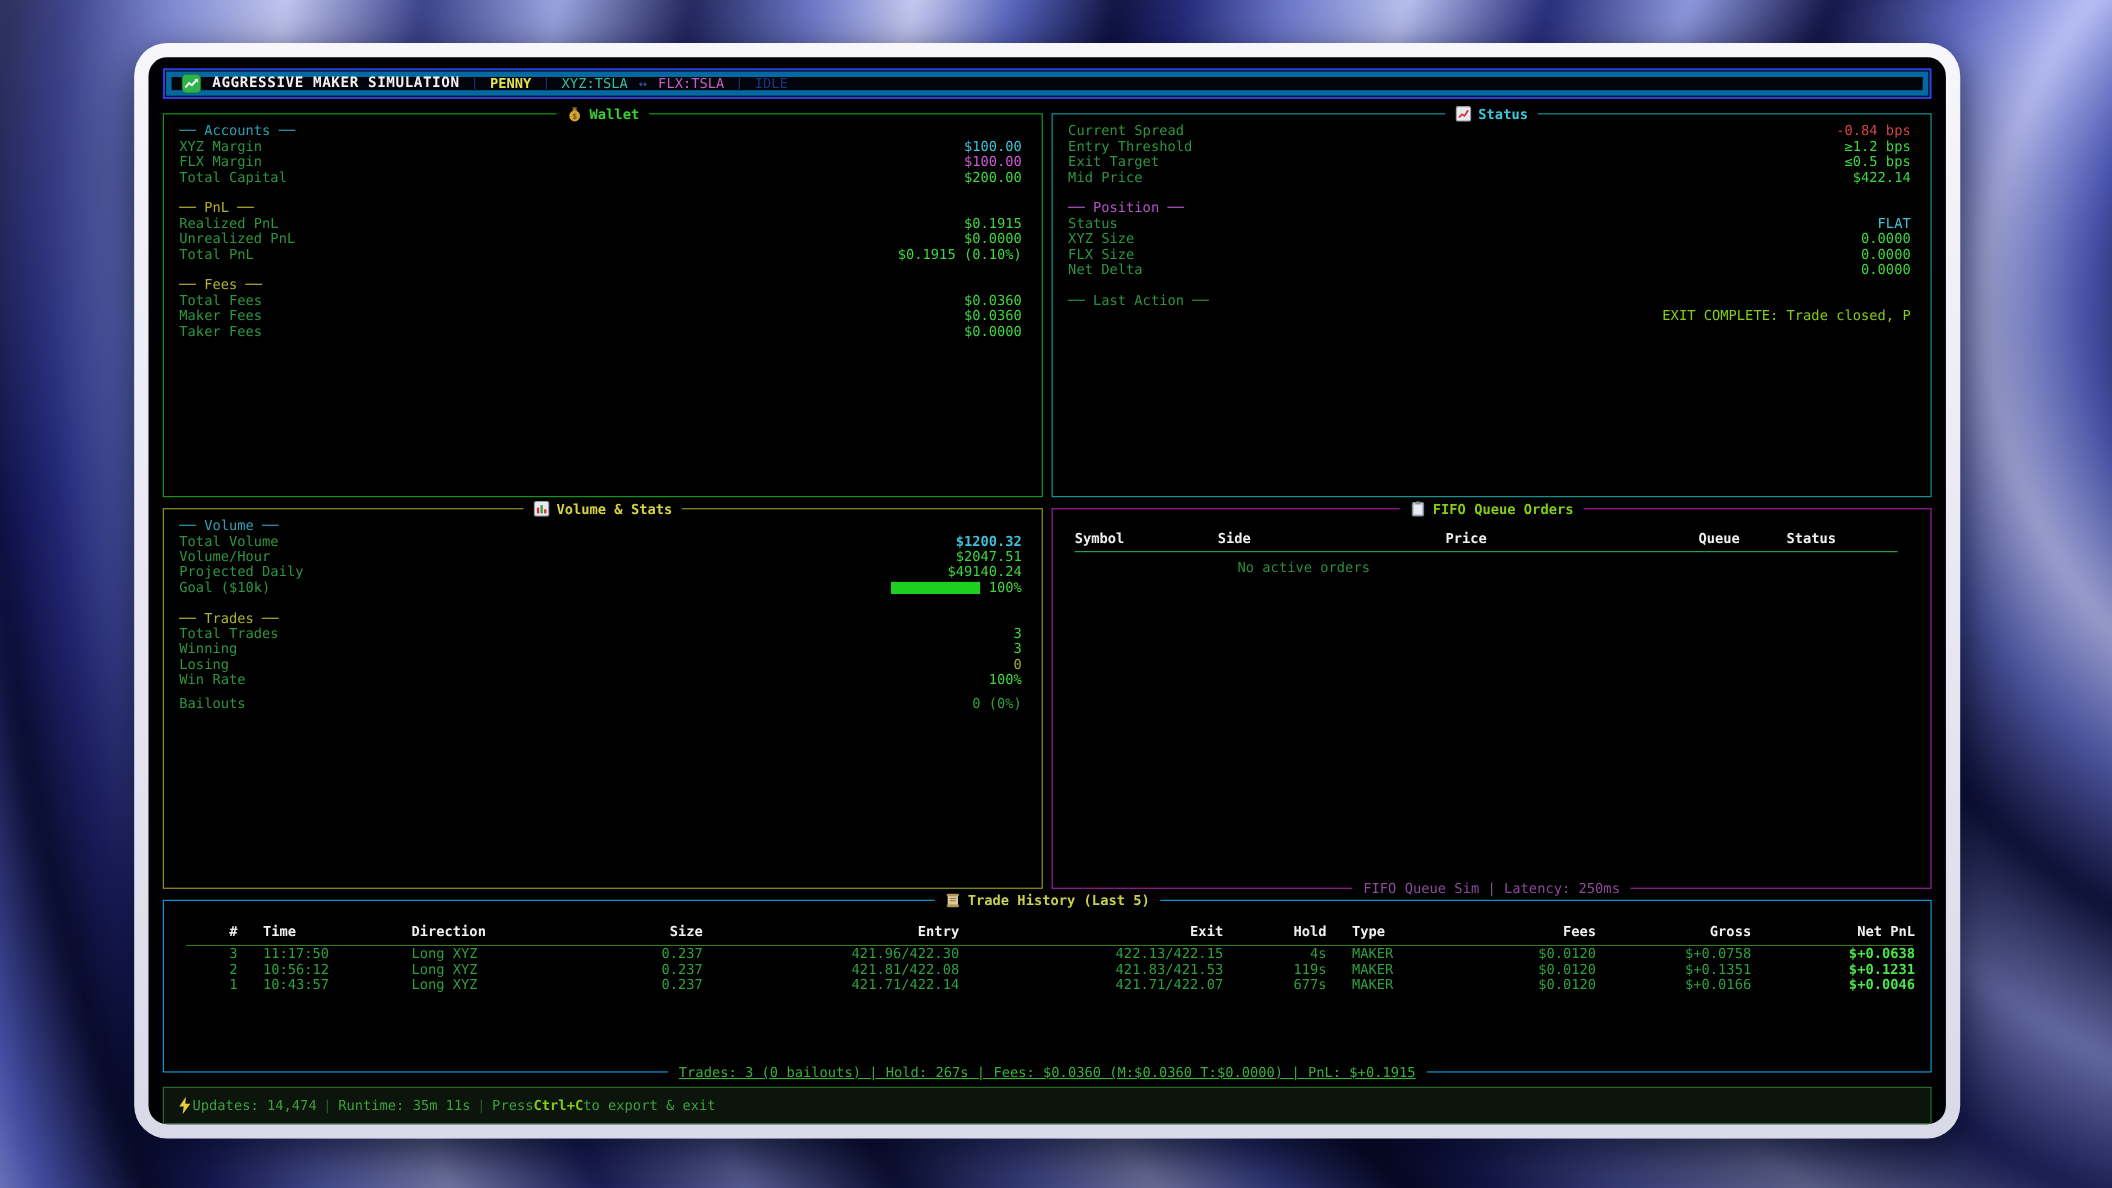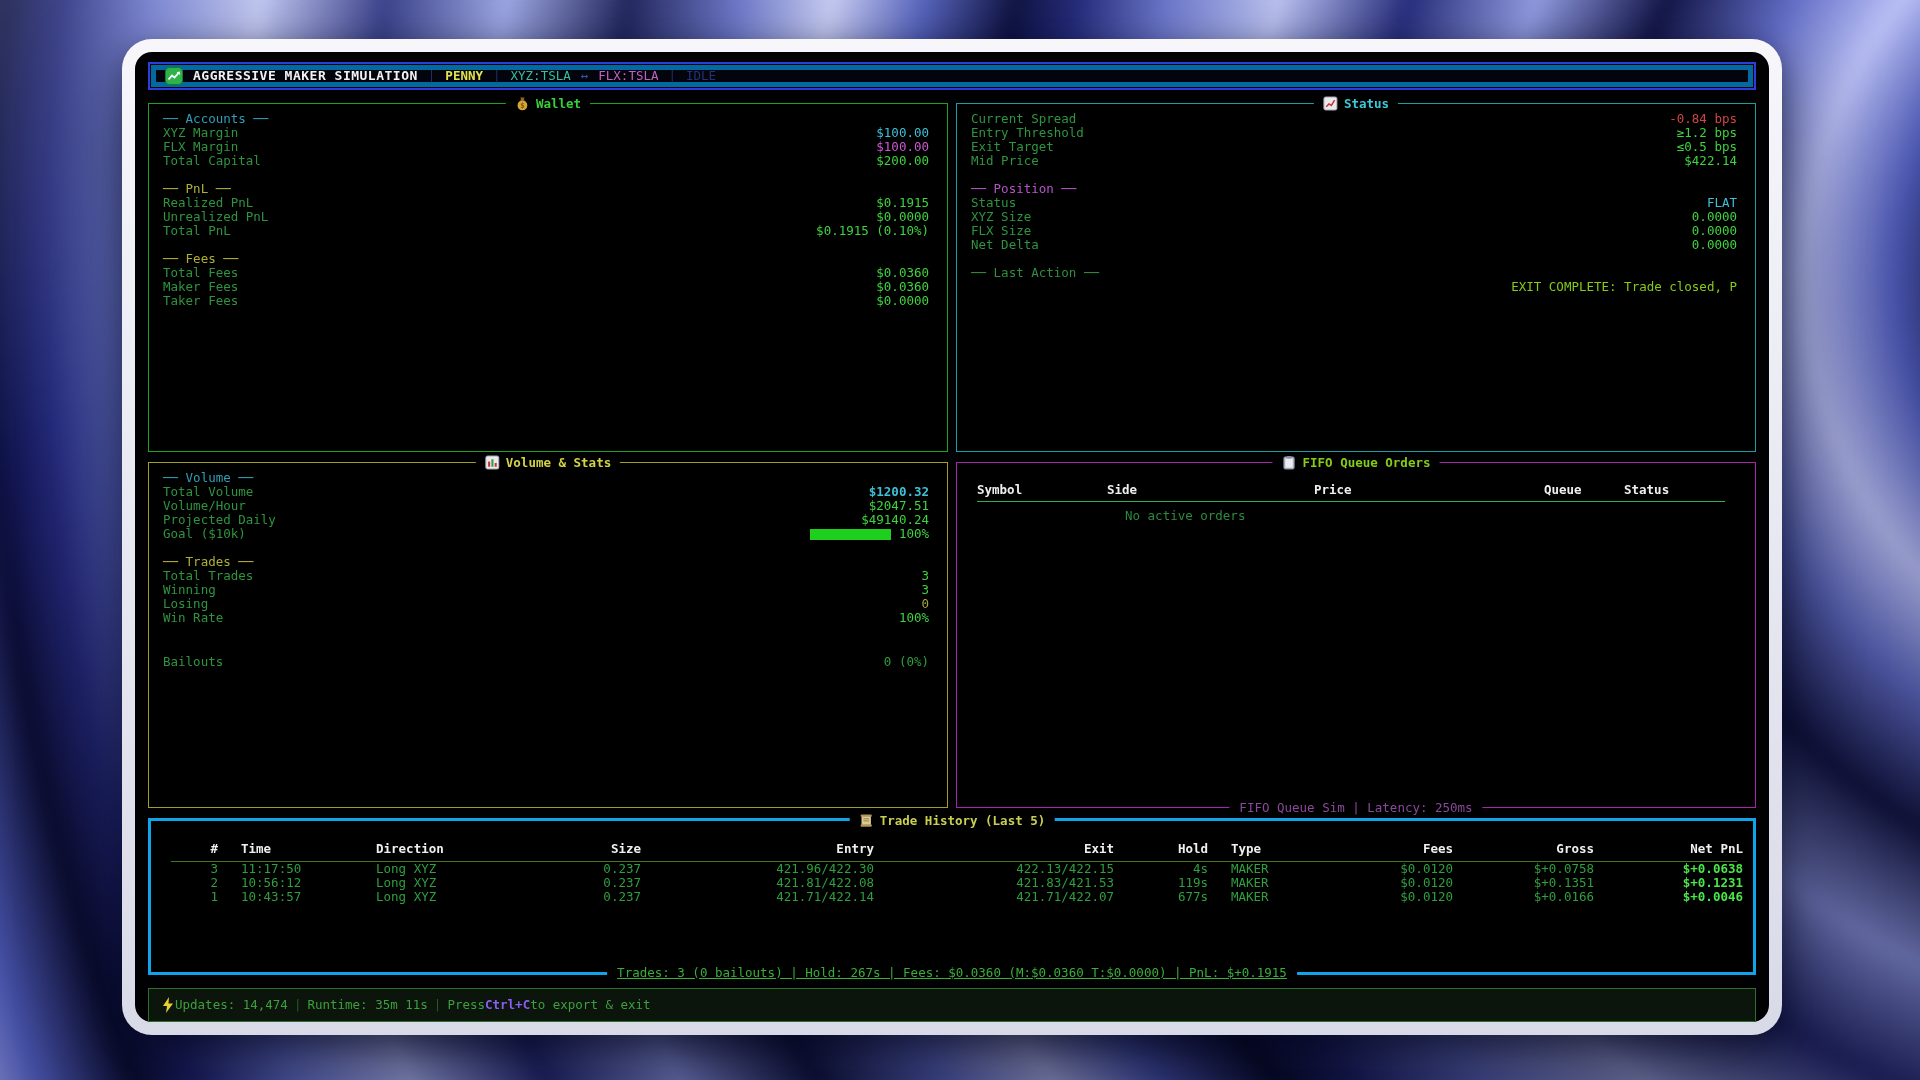--- a/index.html
+++ b/index.html
@@ -58,34 +58,34 @@
     position:absolute; top:-8px; left:50%; transform:translateX(-50%);
     background:#000; padding:0 9px; display:flex; align-items:center; gap:6px;
     font-weight:bold; white-space:nowrap; z-index:2;
   }
   .picon { width:15px; height:15px; flex:0 0 15px; }
 
   .p-wallet  { border:1px solid #1da21d; } .p-wallet  .panel-title { color:#38cf38; }
   .p-status  { border:1px solid #1a9f9f; } .p-status  .panel-title { color:#3cc9d9; }
   .p-volume  { border:1px solid #a0a01e; } .p-volume  .panel-title { color:#d3d345; }
   .p-fifo    { border:1px solid #aa25aa; } .p-fifo    .panel-title { color:#84cc16; }
-  .p-history { border:3px solid #0ea5e9; } .p-history .panel-title { color:#c9cf52; }
+  .p-history { border:1px solid #0ea5e9; } .p-history .panel-title { color:#c9cf52; }
 
   .p-wallet  { left:13px;  top:51px;  width:800px;  height:349px; }
   .p-status  { left:821px; top:51px;  width:800px;  height:349px; }
   .p-volume  { left:13px;  top:410px; width:800px;  height:346px; }
   .p-fifo    { left:821px; top:410px; width:800px;  height:346px; }
   .p-history { left:13px;  top:766px; width:1608px; height:157px; }
 
   .panel-body { padding:8px 18px 0 14px; }
 
   .sec { height:14px; margin-top:14px; white-space:nowrap; }
   .panel-body > .sec:first-child { margin-top:0; }
   .kv { display:flex; justify-content:space-between; height:14px; white-space:nowrap; }
-  .kv.standalone { margin-top:30px; }
+  .kv.standalone { margin-top:8px; }
 
   .c-label   { color:#2f9440; }
   .c-val     { color:#3ed43e; }
   .c-cyan    { color:#3fc0d8; }
   .c-magenta { color:#cb59d2; }
   .c-red     { color:#d04545; }
   .c-olive   { color:#a8a832; }
   .c-dim     { color:#2f9f3f; }
   .h-cyan    { color:#2f9fb5; }
   .h-yellow  { color:#b0b035; }
@@ -130,21 +130,21 @@
   .netpnl { color:#49e549; font-weight:bold; }
 
   
   .statusbar {
     position:absolute; left:13px; top:936px; width:1608px; height:34px;
     border:1px solid #2e6f2e; background:#0b150b;
     display:flex; align-items:center; padding:0 12px;
     color:#3f9f3f; white-space:nowrap;
   }
   .sb-sep { color:#275927; padding:0 6px; }
-  .sb-key { color:#8b5cf6; font-weight:bold; }
+  .sb-key { color:#84cc16; font-weight:bold; }
   .bolt { width:14px; height:16px; flex:0 0 14px; }
 </style>
 </head>
 <body>
 
 <div class="desktop">
   <div class="wallpaper"></div>
 
   <div class="window">
     <div class="terminal">

